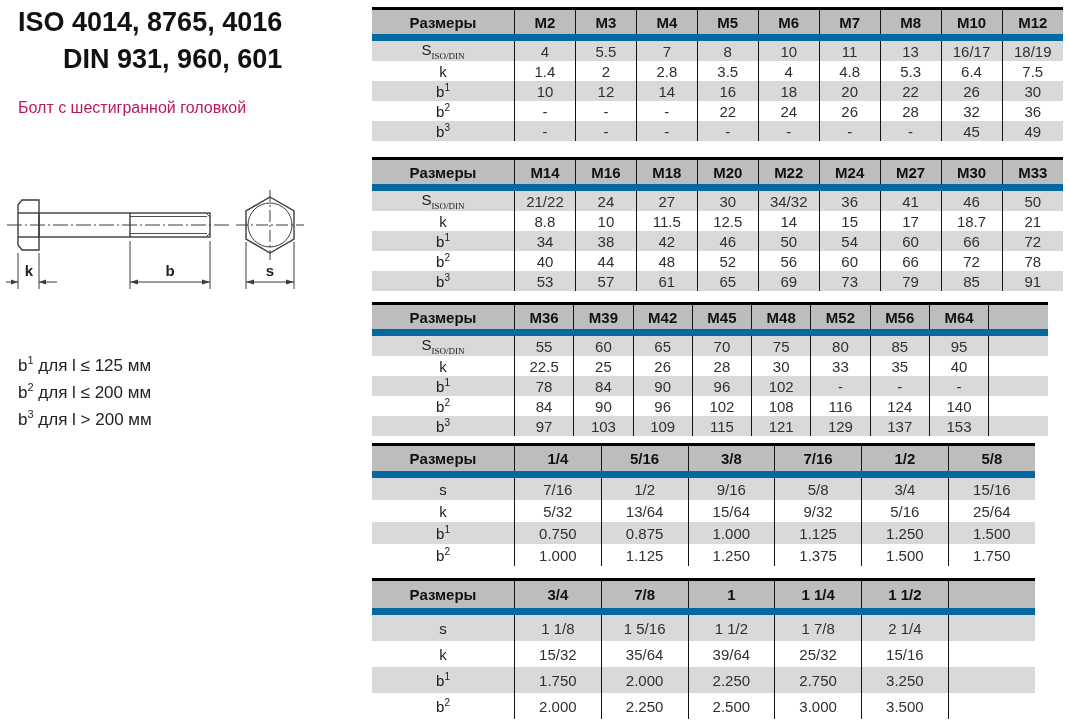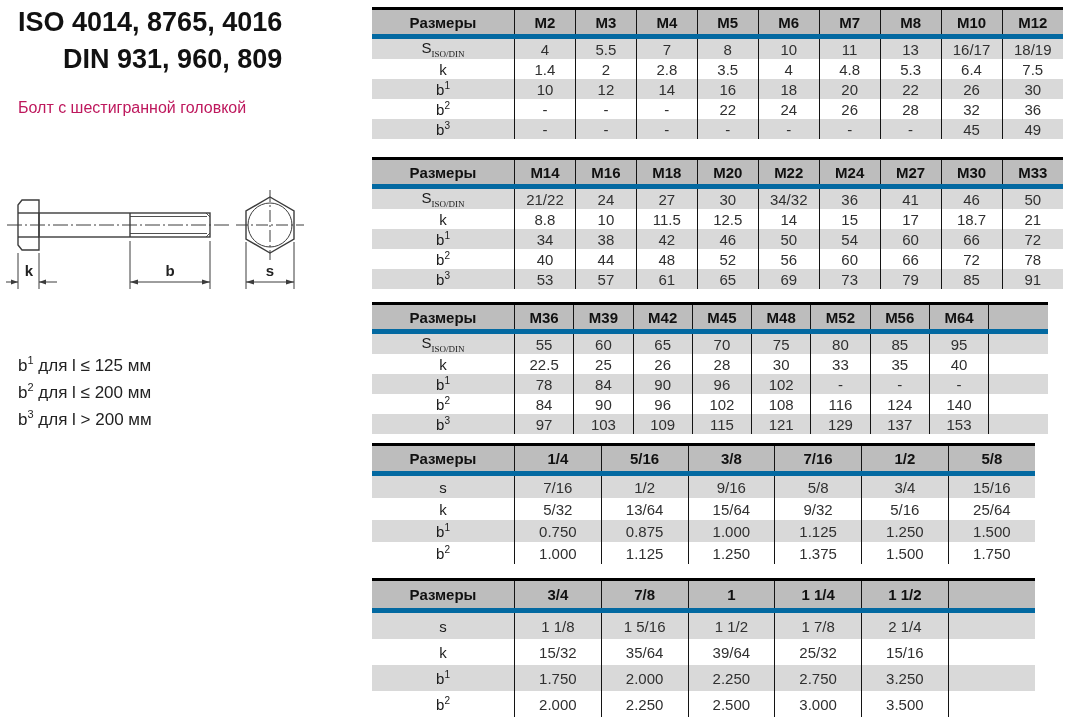--- a/index.html
+++ b/index.html
@@ -15,21 +15,21 @@
   .bolt-svg{position:absolute;left:5px;top:186px;}
   .bolt-svg text{font-family:"Liberation Sans",sans-serif;font-size:15px;font-weight:bold;fill:#222;}
   
   .size-table{position:absolute;}
   .size-table table{border-collapse:collapse;table-layout:fixed;width:100%;
     border-top:3px solid #000;font-family:"Liberation Sans",sans-serif;}
   .size-table th,.size-table td{
     padding:0 2px;text-align:center;vertical-align:middle;
     font-size:15px;overflow:hidden;white-space:nowrap;}
   .size-table th{background:var(--header-bg,#bdbdbd);font-weight:bold;color:#111;
-    border-bottom:5px solid #0369a1;}
+    border-bottom:7px solid #0369a1;}
   .size-table th:first-child{width:138px;}
   .size-table td{color:#303030;}
   .size-table th + th,.size-table td + td{border-left:1.5px solid #141414;}
   .size-table tbody tr:nth-child(odd){background:var(--row-alt-bg,#d9d9d9);}
   .size-table tbody tr:nth-child(even){background:var(--row-bg,#ffffff);}
   .size-table td:first-child{color:#1a1a1a;}
   .size-table sub{font-size:9px;font-family:Liberation Serif, serif;}
   .size-table sup{font-size:10px;}
   .t1{left:372px;top:7px;width:691px;}
   .t2{left:372px;top:157px;width:691px;}
@@ -41,21 +41,21 @@
   .t4 th{height:25px;} .t4 td{height:22px;}
   .t5 th{height:27px;} .t5 td{height:26px;}
 </style>
 </head>
 <body>
 
 <div class="page">
 
   <div class="title">
     <div>ISO 4014, 8765, 4016</div>
-    <div>DIN 931, 960, 809</div>
+    <div>DIN 931, 960, 601</div>
   </div>
   <div class="subtitle">
     <div>Болт с шестигранной головкой</div>
   </div>
 
   <svg class="bolt-svg" width="305" height="130" viewBox="0 0 305 130">
     <g stroke="#3c3c3c" stroke-width="1.4" fill="none">
 
       <line x1="2" y1="39" x2="226" y2="39" stroke-width="1" stroke-dasharray="15 3 2 3"></line>
 

